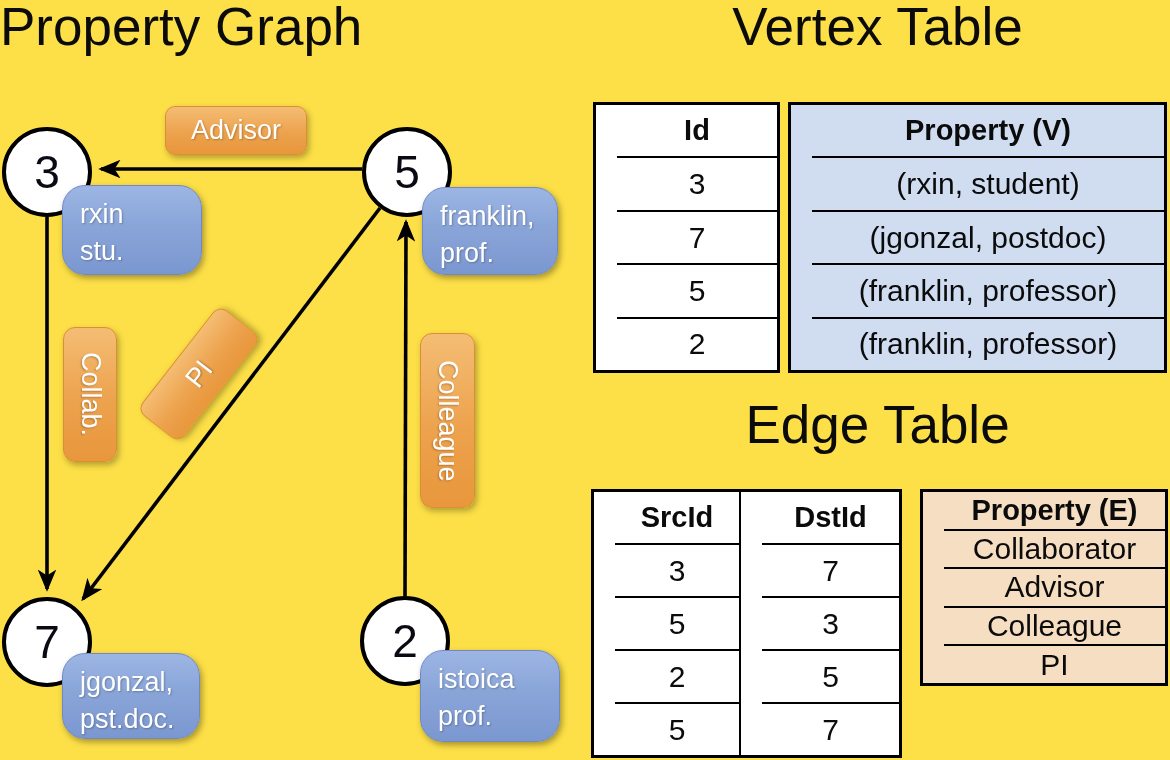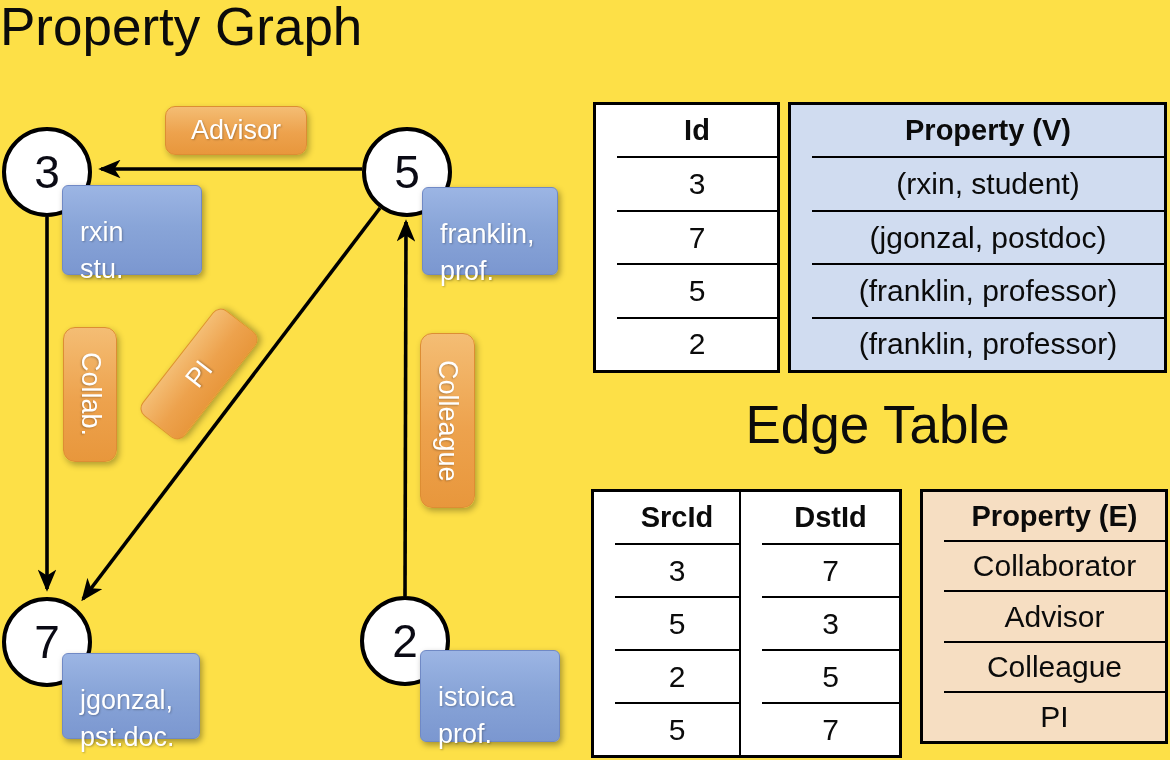--- a/index.html
+++ b/index.html
@@ -14,24 +14,24 @@
   
   .edges { position:absolute; left:0; top:0; }
   .edges line { stroke:#000; stroke-width:3.6; }
   .node {
     position:absolute; width:90px; height:90px; box-sizing:border-box;
     border:4px solid #000; border-radius:50%; background:#fff;
     display:flex; align-items:center; justify-content:center;
     font-size:46px; font-weight:400; color:#0a0a14;
   }
   .pbox {
-    position:absolute; box-sizing:border-box; border-radius:6px;
+    position:absolute; box-sizing:border-box; border-radius:23px;
     background:linear-gradient(180deg,#9cb5e4 0%, #89a5d8 45%, #7b97d0 100%);
     border:1px solid #7089c5; box-shadow:2px 3px 6px rgba(0,0,0,.35);
-    color:#fff; font-size:27px; line-height:37px; padding:28px 0 0 17px;
+    color:#fff; font-size:27px; line-height:37px; padding:10px 0 0 17px;
     text-shadow:1px 1px 2px rgba(0,0,0,.25);
   }
   .pbox span { display:block; }
   .elabel {
     position:absolute; box-sizing:border-box; border-radius:10px;
     background:linear-gradient(180deg,#f4bd74 0%, #eda24d 55%, #e8973c 100%);
     border:1px solid #dd8d33; box-shadow:2px 3px 6px rgba(0,0,0,.3);
     color:#fff; font-size:27px; display:flex; align-items:center; justify-content:center;
     text-shadow:1px 1px 2px rgba(0,0,0,.25);
   }
@@ -102,20 +102,21 @@
   <div class="pbox" style="left:420px; top:650px; width:140px; height:92px;">
     <span>istoica</span>
     <span>prof.</span>
   </div>
 
   <div class="elabel" style="left:165px; top:106px; width:142px; height:49px;">Advisor</div>
   <div class="elabel vertical" style="left:63px; top:327px; width:54px; height:135px;">Collab.</div>
   <div class="elabel tilted" style="left:132px; top:347px; width:134px; height:54px;">PI</div>
   <div class="elabel vertical" style="left:420px; top:333px; width:55px; height:175px;">Colleague</div>
 
+  <div class="title" style="left:585px; top:19; width:585px;">Vertex Table</div>
 
   <div class="tbox" style="left:593px; top:102px; width:187px; height:271px; background:#ffffff;">
     <div class="trow thead">Id</div>
     <div class="trow">3</div>
     <div class="trow">7</div>
     <div class="trow">5</div>
     <div class="trow">2</div>
   </div>
 
   <div class="tbox" style="left:788px; top:102px; width:379px; height:271px; background:#d0dcf0;">
@@ -138,21 +139,21 @@
     </div>
     <div class="ecol">
       <div class="trow thead">DstId</div>
       <div class="trow">7</div>
       <div class="trow">3</div>
       <div class="trow">5</div>
       <div class="trow">7</div>
     </div>
   </div>
 
-  <div class="tbox" style="left:920px; top:489px; width:248px; height:255px; background:#f6dec2;">
+  <div class="tbox" style="left:920px; top:489px; width:248px; height:197px; background:#f6dec2;">
     <div class="trow thead">Property (E)</div>
     <div class="trow">Collaborator</div>
     <div class="trow">Advisor</div>
     <div class="trow">Colleague</div>
     <div class="trow">PI</div>
   </div>
 
 </div>
 
 </body></html>

